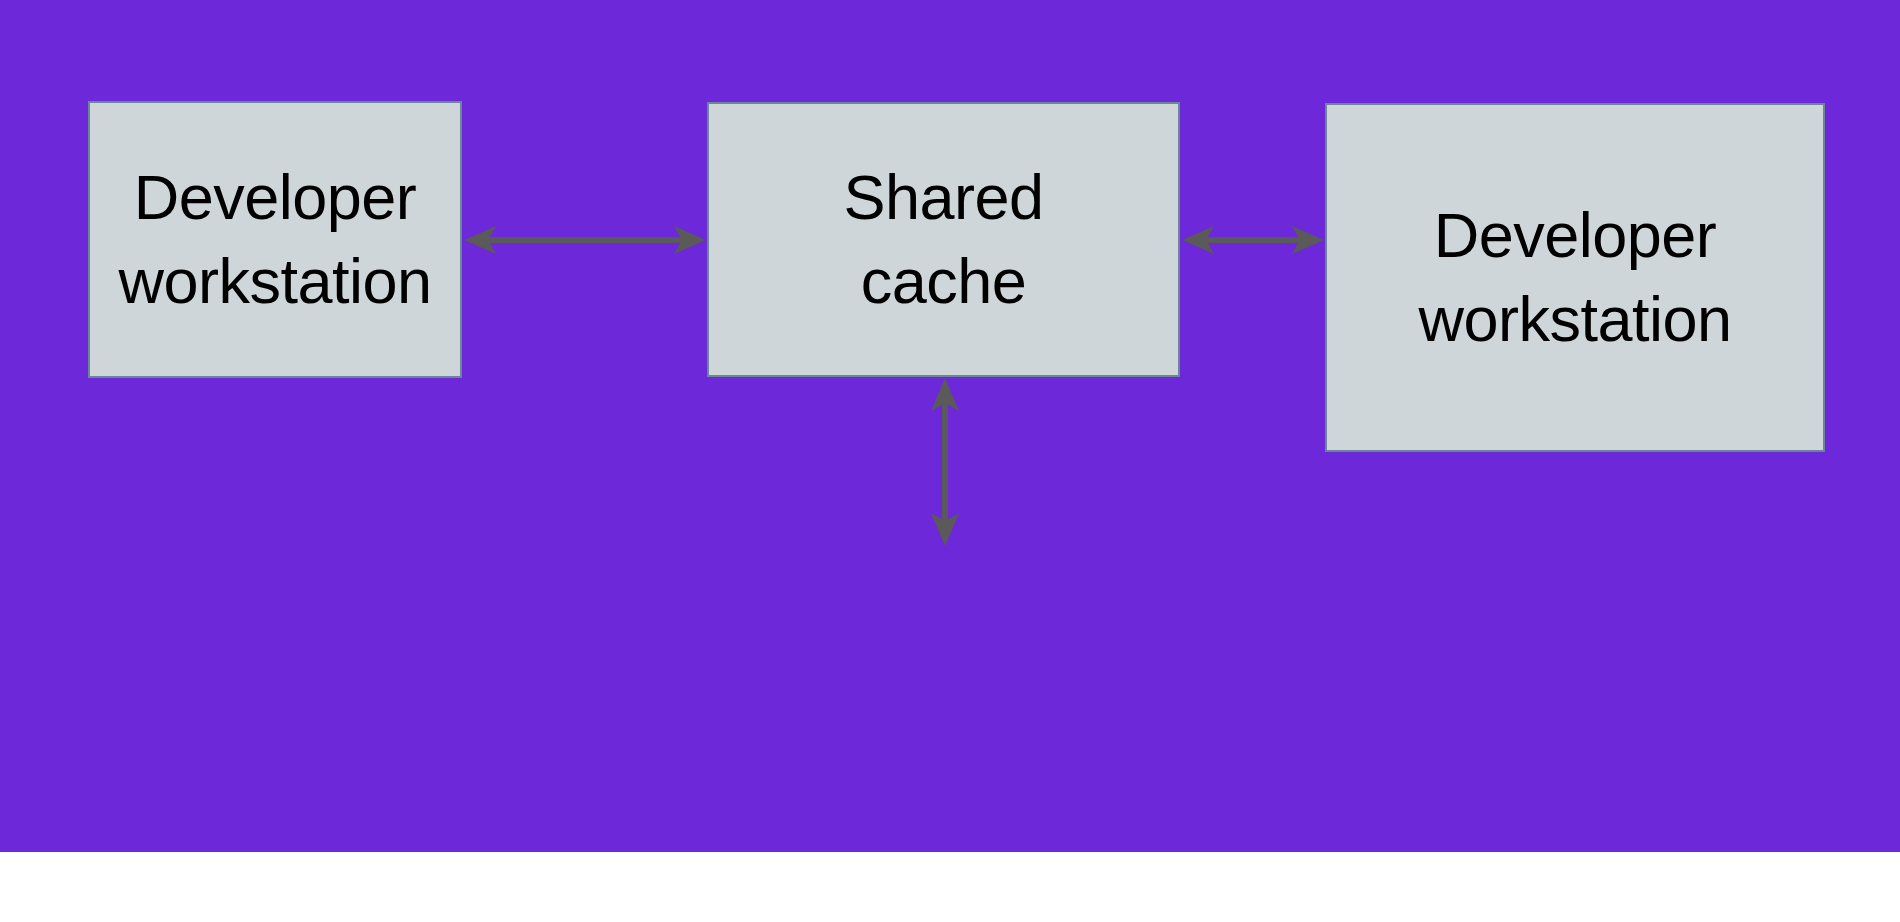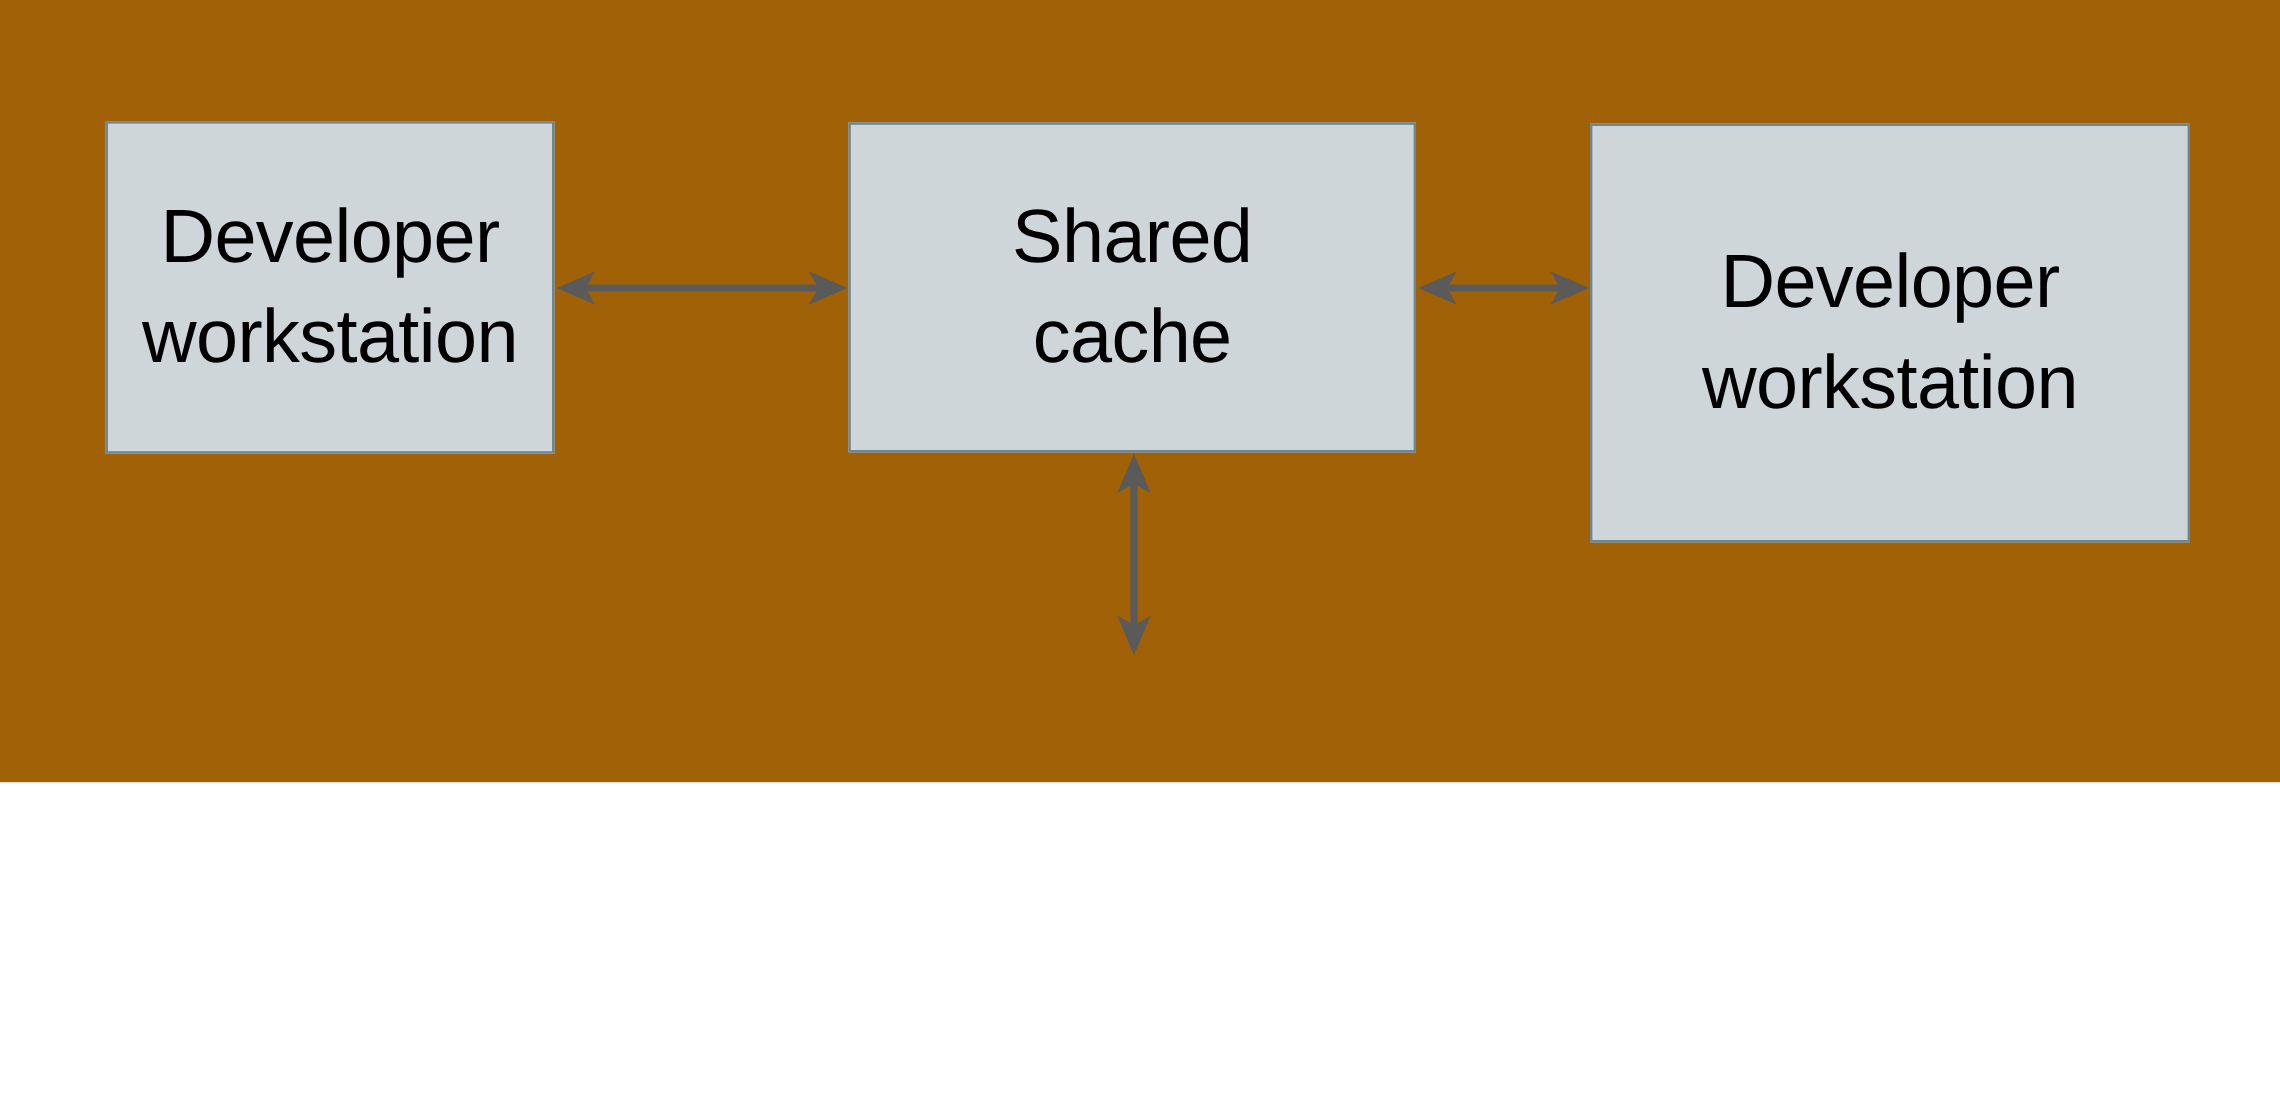--- a/index.html
+++ b/index.html
@@ -3,22 +3,22 @@
 <meta charset="utf-8">
 <style>
   html, body {
     margin: 0;
     padding: 0;
     background: #ffffff;
   }
   #canvas {
     position: relative;
     width: 1900px;
-    height: 652px;
-    background: #a16207;
+    height: 852px;
+    background: #6d28d9;
     overflow: hidden;
     font-family: "Liberation Sans", sans-serif;
   }
   .node {
     position: absolute;
     box-sizing: border-box;
     background: #ced6d9;
     border: 2px solid #6b8795;
     display: flex;
     align-items: center;

